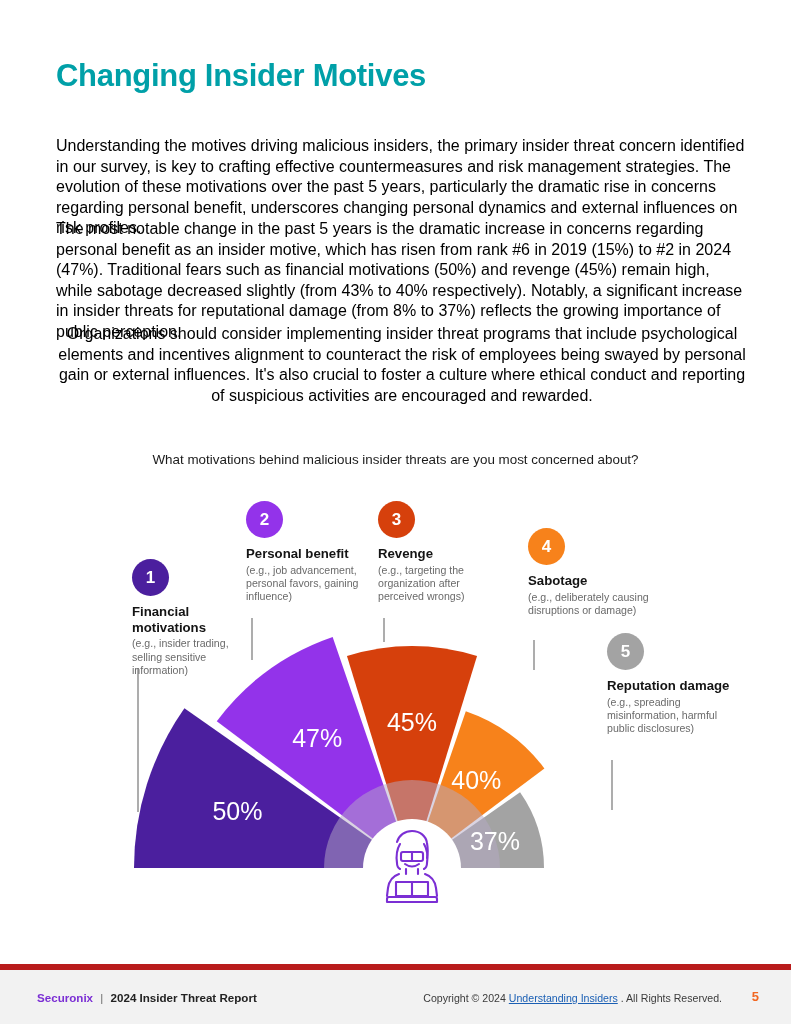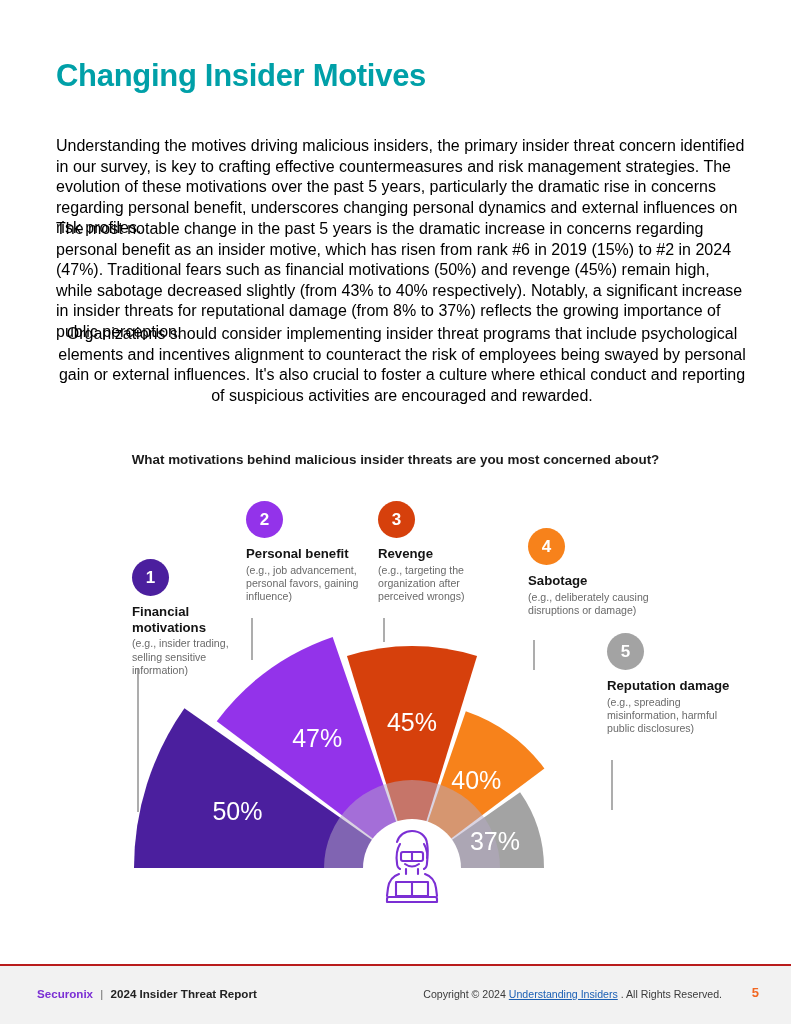--- a/index.html
+++ b/index.html
@@ -43,21 +43,21 @@
   .p3 { top: 324px; text-align: center; }
 
   
   .chart-title {
     position: absolute;
     left: 0;
     top: 452px;
     width: 791px;
     text-align: center;
     font-size: 13.4px;
-    font-weight: 700;
+    font-weight: 400;
     color: #1b1b1b;
   }
   .chart-area {
     position: absolute;
     left: 0;
     top: 470px;
     width: 791px;
     height: 440px;
   }
   .chart-svg {
@@ -105,21 +105,21 @@
   .c5 { left: 607px; top: 163px; }
 
   
   .footer {
     position: absolute;
     left: 0;
     bottom: 0;
     width: 791px;
     height: 60px;
     background: #f2f2f2;
-    border-top: 2px solid #b91c1c;
+    border-top: 6px solid #b91c1c;
   }
   .footer-left {
     position: absolute;
     left: 37px;
     top: 21px;
     font-size: 11.6px;
     font-weight: 700;
     white-space: nowrap;
   }
   .brand { color: #7b2fd4; }

